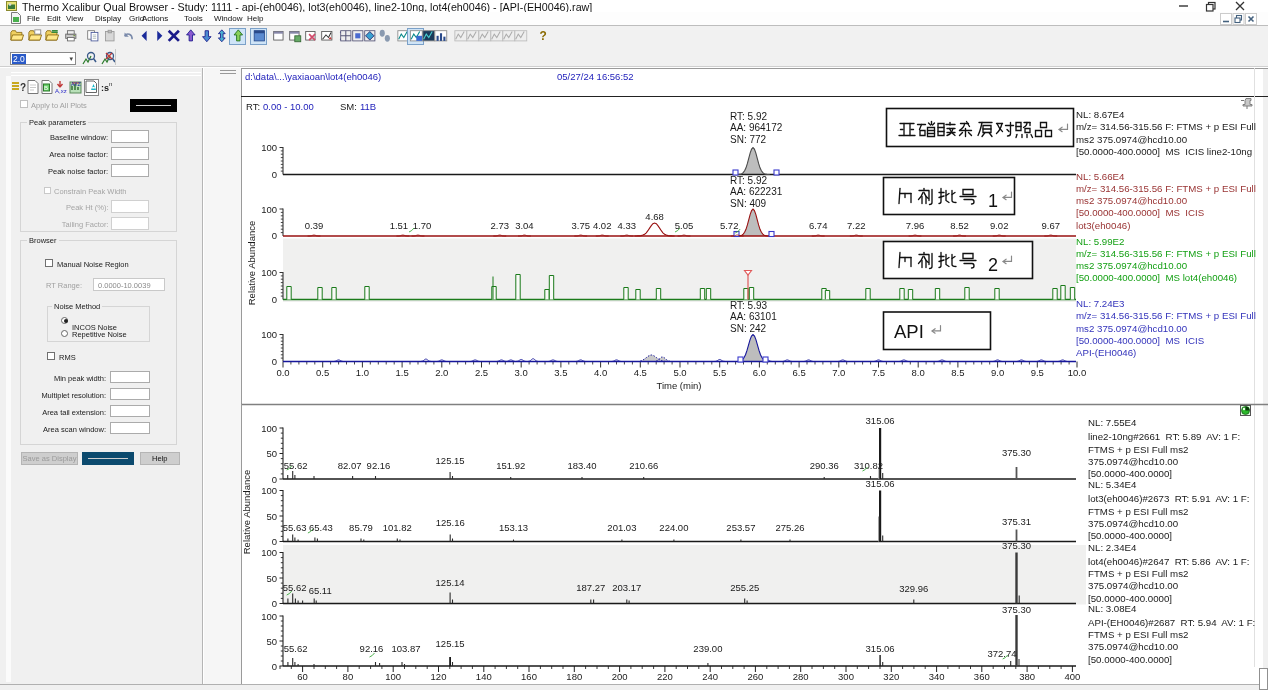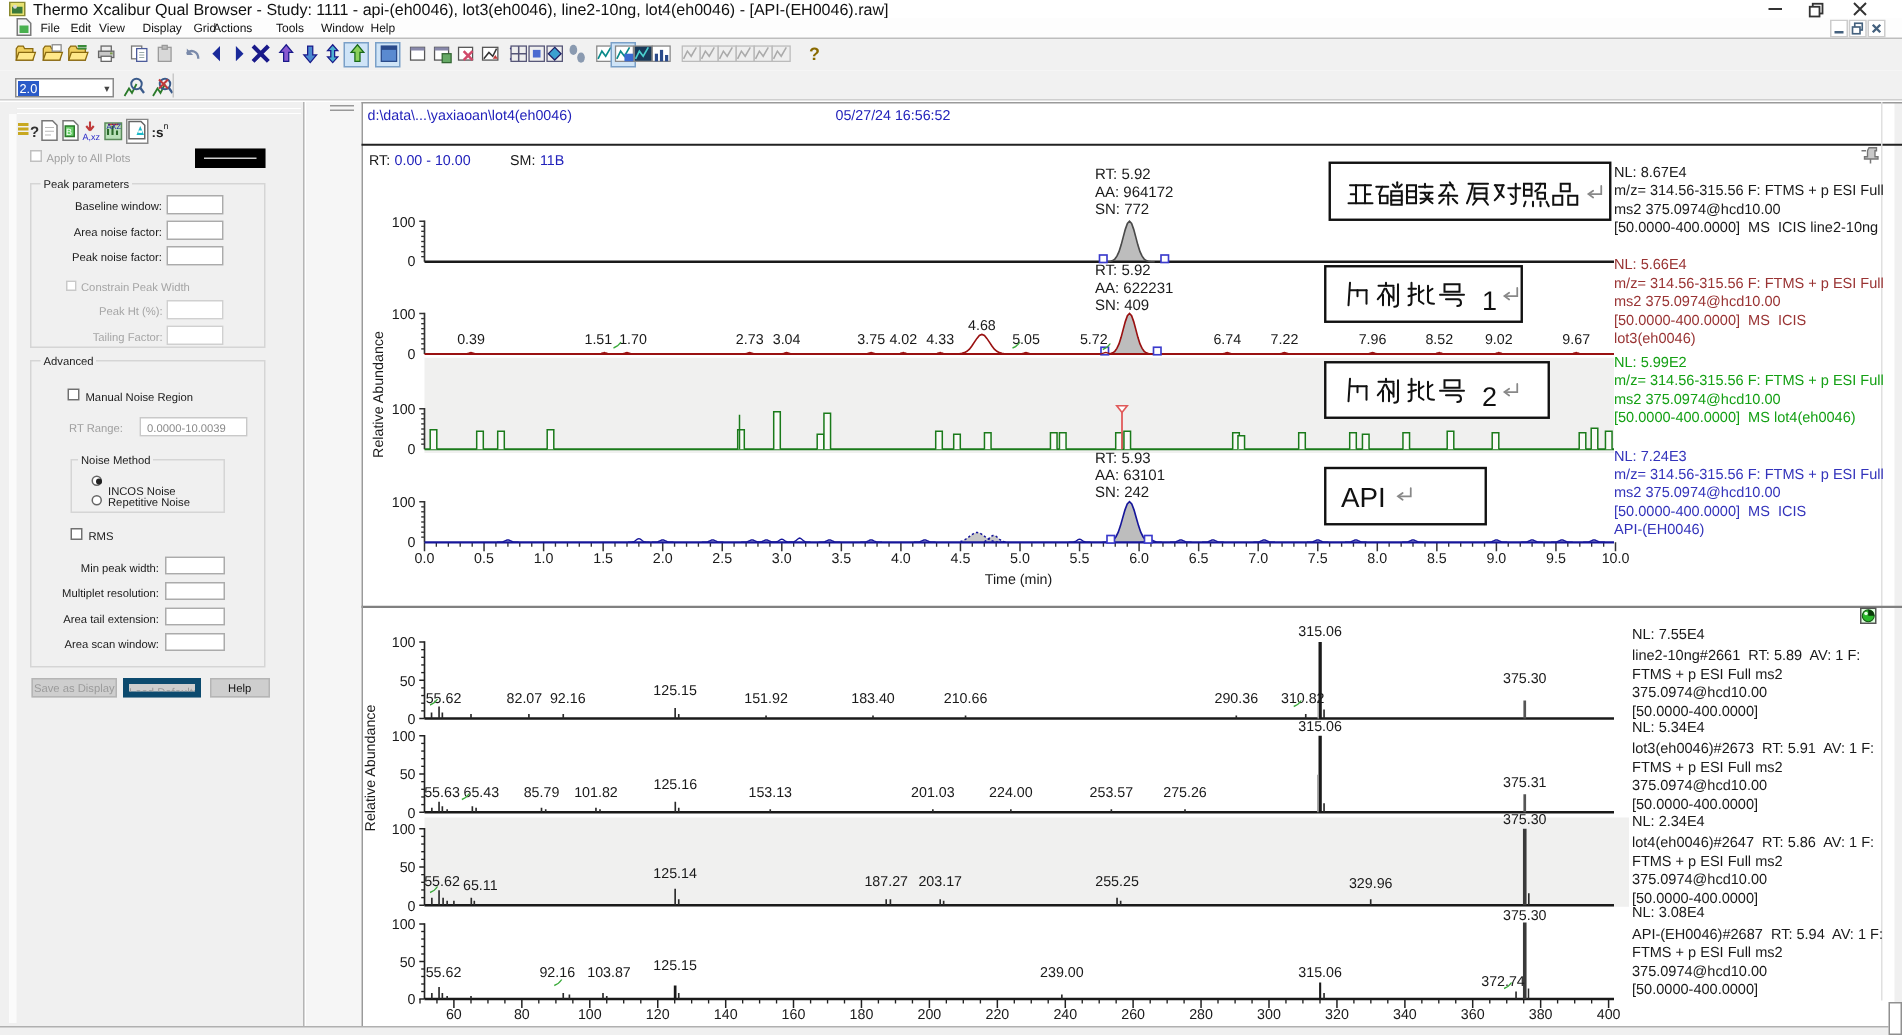--- a/index.html
+++ b/index.html
@@ -263,21 +263,21 @@
       <div style="position:absolute;left:110.5px;top:147px;width:38px;height:13px;background:#fff;border:1px solid #ababab;font:7.5px 'Liberation Sans',sans-serif;color:#8a8a8a;line-height:13px;padding-left:4px;"></div>
       <div style="position:absolute;right:1160px;top:166.5px;font:7.5px 'Liberation Sans',sans-serif;color:#1a1a1a;white-space:nowrap;">Peak noise factor:</div>
       <div style="position:absolute;left:110.5px;top:164px;width:38px;height:13px;background:#fff;border:1px solid #ababab;font:7.5px 'Liberation Sans',sans-serif;color:#8a8a8a;line-height:13px;padding-left:4px;"></div>
       <div style="position:absolute;left:44px;top:186.5px;width:7px;height:7px;background:#fff;border:1px solid #c9c9c9;"></div>
       <div style="position:absolute;left:54px;top:187px;font:7.5px 'Liberation Sans',sans-serif;color:#a5a5a5;white-space:nowrap;">Constrain Peak Width</div>
       <div style="position:absolute;right:1159.5px;top:202.5px;font:7.5px 'Liberation Sans',sans-serif;color:#a5a5a5;white-space:nowrap;">Peak Ht (%):</div>
       <div style="position:absolute;left:110.5px;top:199.5px;width:38px;height:13px;background:#fff;border:1px solid #d0d0d0;font:7.5px 'Liberation Sans',sans-serif;color:#8a8a8a;line-height:13px;padding-left:4px;"></div>
       <div style="position:absolute;right:1159.5px;top:219.5px;font:7.5px 'Liberation Sans',sans-serif;color:#a5a5a5;white-space:nowrap;">Tailing Factor:</div>
       <div style="position:absolute;left:110.5px;top:217px;width:38px;height:13px;background:#fff;border:1px solid #d0d0d0;font:7.5px 'Liberation Sans',sans-serif;color:#8a8a8a;line-height:13px;padding-left:4px;"></div>
       <div style="position:absolute;left:20px;top:240px;width:157px;height:205px;border:1px solid #d5d5d5;"></div>
-      <div style="position:absolute;left:27px;top:236px;background:#f0f0f0;padding:0 2px;font:7.5px 'Liberation Sans',sans-serif;color:#1a1a1a;">Advanced</div>
+      <div style="position:absolute;left:27px;top:236px;background:#f0f0f0;padding:0 2px;font:7.5px 'Liberation Sans',sans-serif;color:#1a1a1a;">Browser</div>
       <div style="position:absolute;left:45px;top:258.5px;width:8px;height:8px;background:#fff;border:1px solid #707070;"></div>
       <div style="position:absolute;left:57px;top:259.5px;font:7.5px 'Liberation Sans',sans-serif;color:#1a1a1a;white-space:nowrap;">Manual Noise Region</div>
       <div style="position:absolute;left:46px;top:280.5px;font:7.5px 'Liberation Sans',sans-serif;color:#a0a0a0;white-space:nowrap;">RT Range:</div>
       <div style="position:absolute;left:93px;top:277.5px;width:72px;height:13px;background:#fff;border:1px solid #c9c9c9;font:7.5px 'Liberation Sans',sans-serif;color:#8a8a8a;line-height:13px;padding-left:4px;">0.0000-10.0039</div>
       <div style="position:absolute;left:47px;top:306px;width:103px;height:36px;border:1px solid #d5d5d5;"></div>
       <div style="position:absolute;left:52px;top:302px;background:#f0f0f0;padding:0 2px;font:7.5px 'Liberation Sans',sans-serif;color:#1a1a1a;">Noise Method</div>
       <div style="position:absolute;left:61px;top:316.5px;width:7px;height:7px;border:1px solid #666;border-radius:50%;background:#fff;"></div>
       <div style="position:absolute;left:63.5px;top:319px;width:4px;height:4px;border-radius:50%;background:#222;"></div>
       <div style="position:absolute;left:72px;top:323px;font:7.5px 'Liberation Sans',sans-serif;color:#1a1a1a;white-space:nowrap;">INCOS Noise</div>
       <div style="position:absolute;left:61px;top:329.5px;width:7px;height:7px;border:1px solid #666;border-radius:50%;background:#fff;"></div>
@@ -286,21 +286,21 @@
       <div style="position:absolute;left:59px;top:353px;font:7.5px 'Liberation Sans',sans-serif;color:#1a1a1a;white-space:nowrap;">RMS</div>
       <div style="position:absolute;right:1162px;top:373.5px;font:7.5px 'Liberation Sans',sans-serif;color:#1a1a1a;white-space:nowrap;">Min peak width:</div>
       <div style="position:absolute;left:109.5px;top:370.5px;width:40px;height:12.5px;background:#fff;border:1px solid #ababab;font:7.5px 'Liberation Sans',sans-serif;color:#8a8a8a;line-height:12.5px;padding-left:4px;"></div>
       <div style="position:absolute;right:1162px;top:390.5px;font:7.5px 'Liberation Sans',sans-serif;color:#1a1a1a;white-space:nowrap;">Multiplet resolution:</div>
       <div style="position:absolute;left:109.5px;top:387.5px;width:40px;height:12.5px;background:#fff;border:1px solid #ababab;font:7.5px 'Liberation Sans',sans-serif;color:#8a8a8a;line-height:12.5px;padding-left:4px;"></div>
       <div style="position:absolute;right:1162px;top:407.5px;font:7.5px 'Liberation Sans',sans-serif;color:#1a1a1a;white-space:nowrap;">Area tail extension:</div>
       <div style="position:absolute;left:109.5px;top:404.5px;width:40px;height:12.5px;background:#fff;border:1px solid #ababab;font:7.5px 'Liberation Sans',sans-serif;color:#8a8a8a;line-height:12.5px;padding-left:4px;"></div>
       <div style="position:absolute;right:1162px;top:424.5px;font:7.5px 'Liberation Sans',sans-serif;color:#1a1a1a;white-space:nowrap;">Area scan window:</div>
       <div style="position:absolute;left:109.5px;top:421.5px;width:40px;height:12.5px;background:#fff;border:1px solid #ababab;font:7.5px 'Liberation Sans',sans-serif;color:#8a8a8a;line-height:12.5px;padding-left:4px;"></div>
       <div style="position:absolute;left:21px;top:452px;width:57px;height:12.5px;background:#cecece;border:1px solid #b5b5b5;font:7.5px 'Liberation Sans',sans-serif;color:#9b9b9b;text-align:center;line-height:12.5px;white-space:nowrap;overflow:hidden;">Save as Display</div>
-      <div style="position:absolute;left:82px;top:452px;width:52px;height:12.5px;background:#cecece;border:4px solid #0c4a6e;font:7.5px 'Liberation Sans',sans-serif;color:#9b9b9b;text-align:center;line-height:12.5px;white-space:nowrap;overflow:hidden;">Load Defaults</div>
+      <div style="position:absolute;left:82px;top:452px;width:52px;height:12.5px;background:#cecece;border:6px solid #0c4a6e;font:7.5px 'Liberation Sans',sans-serif;color:#9b9b9b;text-align:center;line-height:12.5px;white-space:nowrap;overflow:hidden;">Load Defaults</div>
       <div style="position:absolute;left:139.5px;top:452px;width:40.5px;height:12.5px;background:#cecece;border:1px solid #b5b5b5;font:7.5px 'Liberation Sans',sans-serif;color:#111;text-align:center;line-height:12.5px;white-space:nowrap;overflow:hidden;">Help</div>
 <div style="position:absolute;left:204px;top:68px;width:37px;height:622px;background:#f6f6f6;"></div>
 <div style="position:absolute;left:220px;top:70px;width:16px;height:1px;background:#999;"></div>
 <div style="position:absolute;left:220px;top:73px;width:16px;height:1px;background:#999;"></div>
 <div style="position:absolute;left:241px;top:68px;width:1027px;height:622px;background:#fff;"></div>
       <div style="position:absolute;left:1263px;top:68px;width:5px;height:622px;background:#f0f0f0;"></div>
       <div style="position:absolute;left:0;top:684px;width:1268px;height:6px;background:#f0f0f0;border-top:1px solid #b0b0b0;"></div>
       <div style="position:absolute;left:1259px;top:668px;width:9px;height:22px;background:#fff;border:1px solid #909090;"></div>
 <svg style="position:absolute;left:0;top:0;pointer-events:none" width="1268" height="690">
 <line x1="241.0" y1="68.5" x2="1268.0" y2="68.5" stroke="#9a9a9a" stroke-width="1" stroke-linecap="butt"></line>

